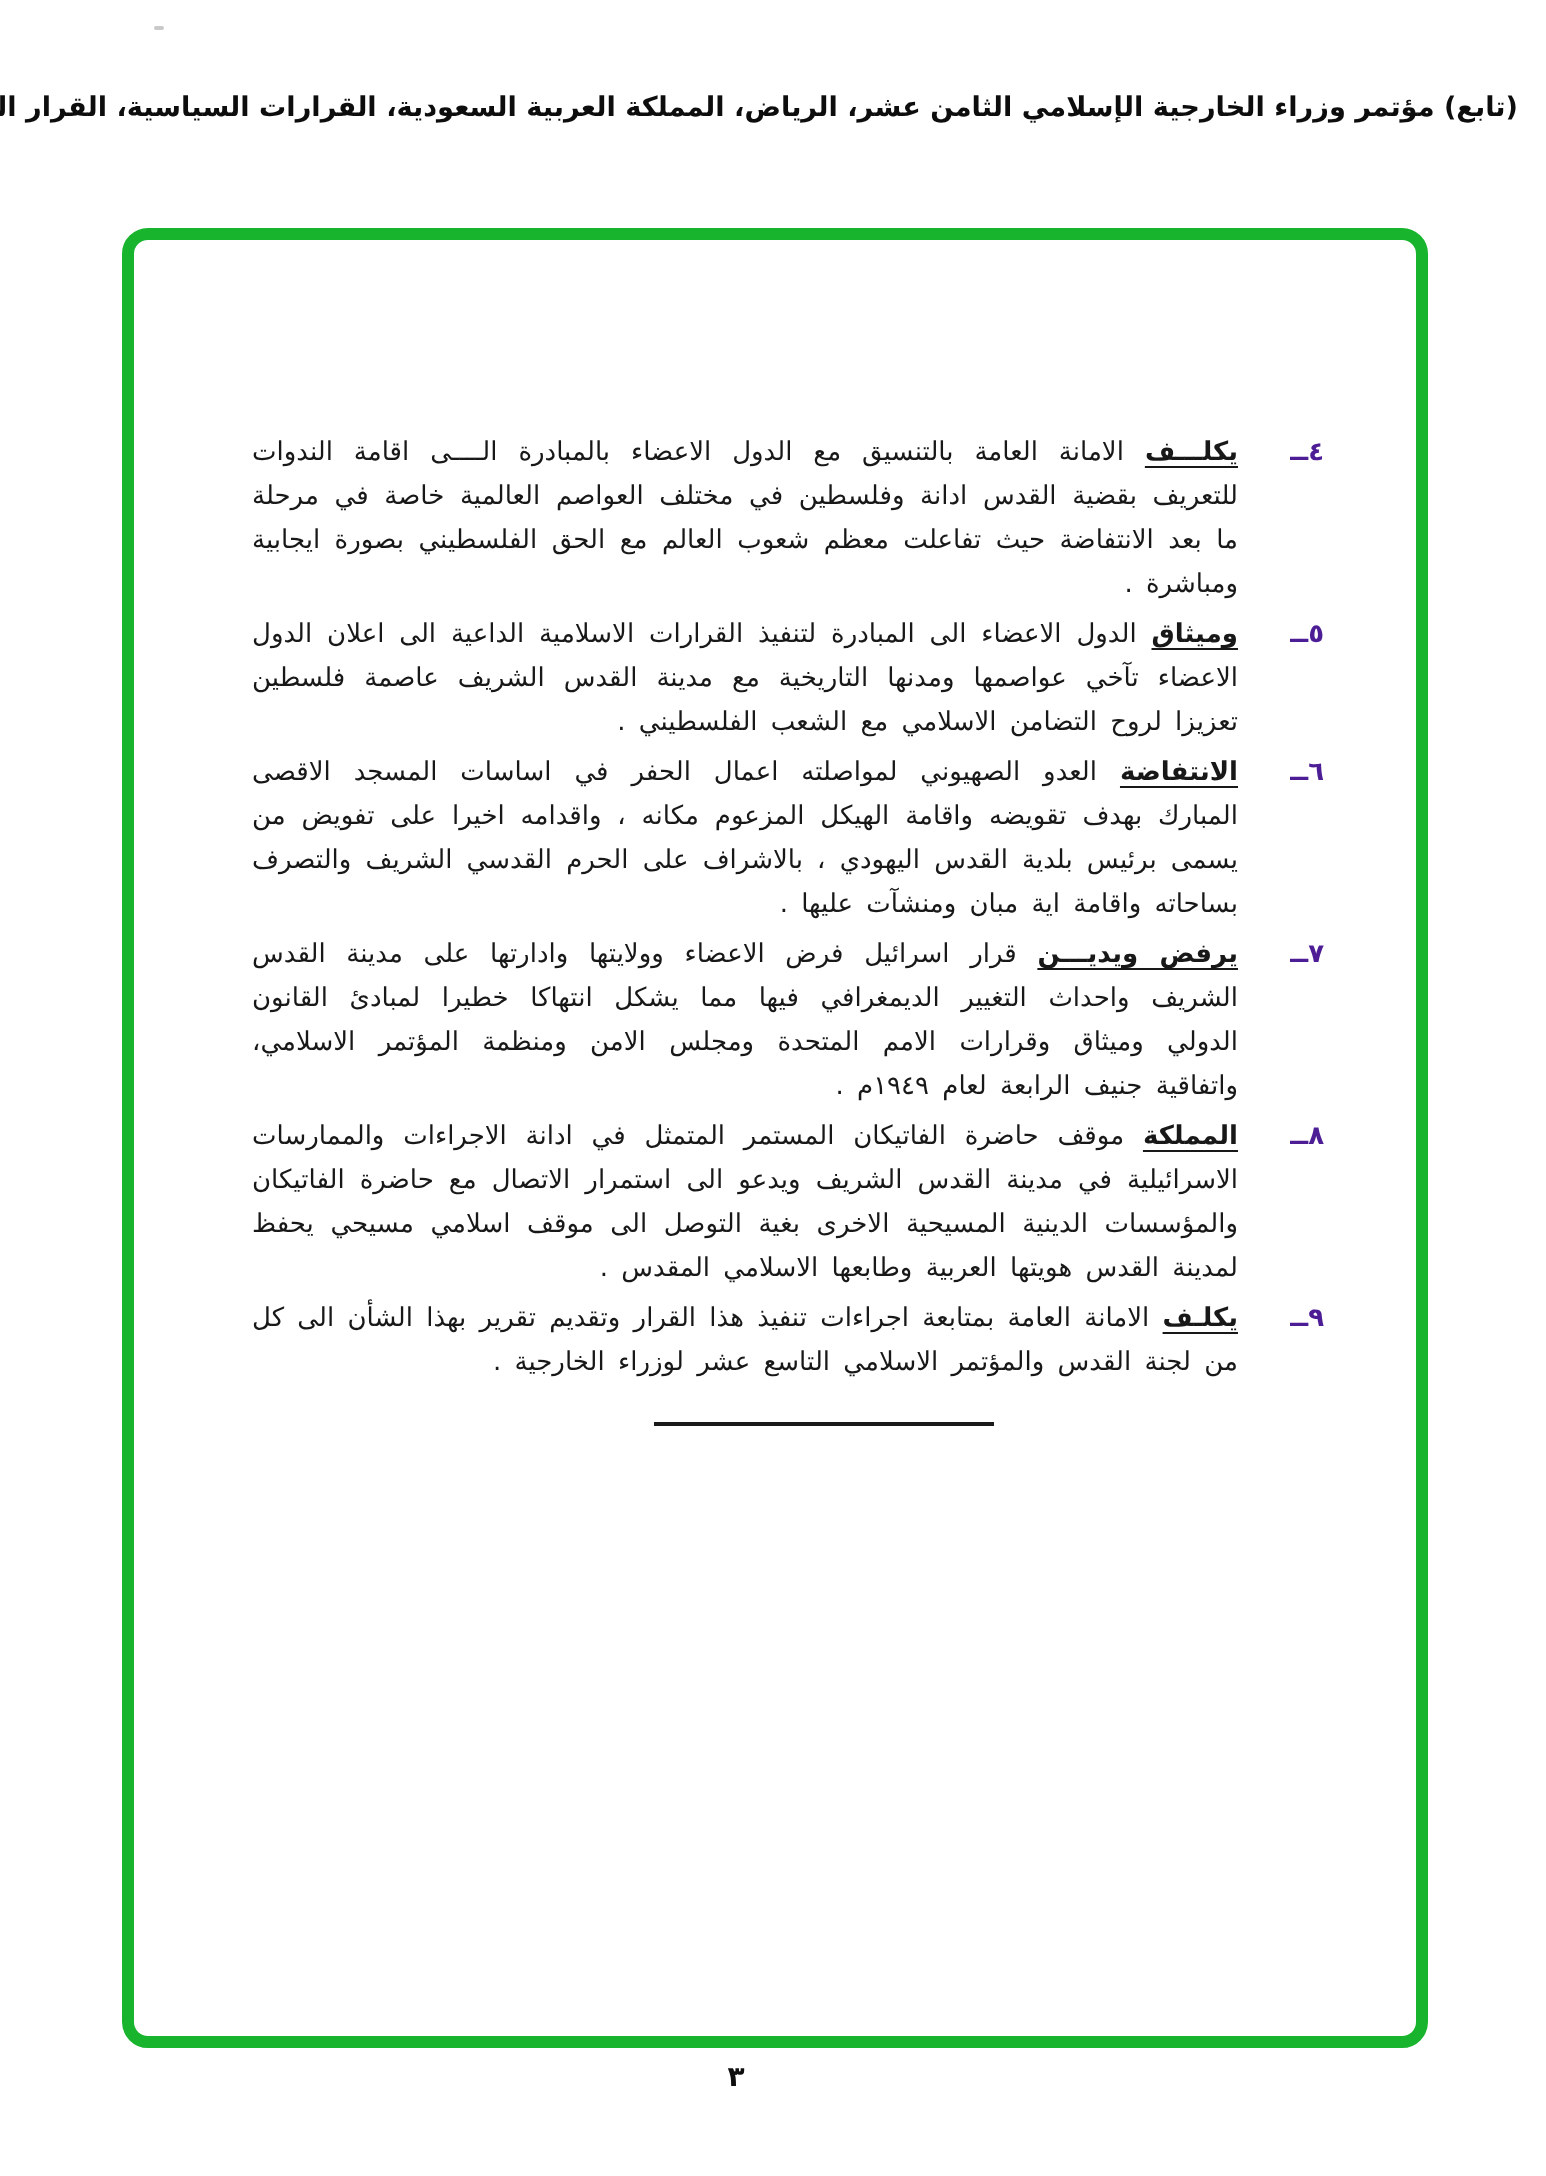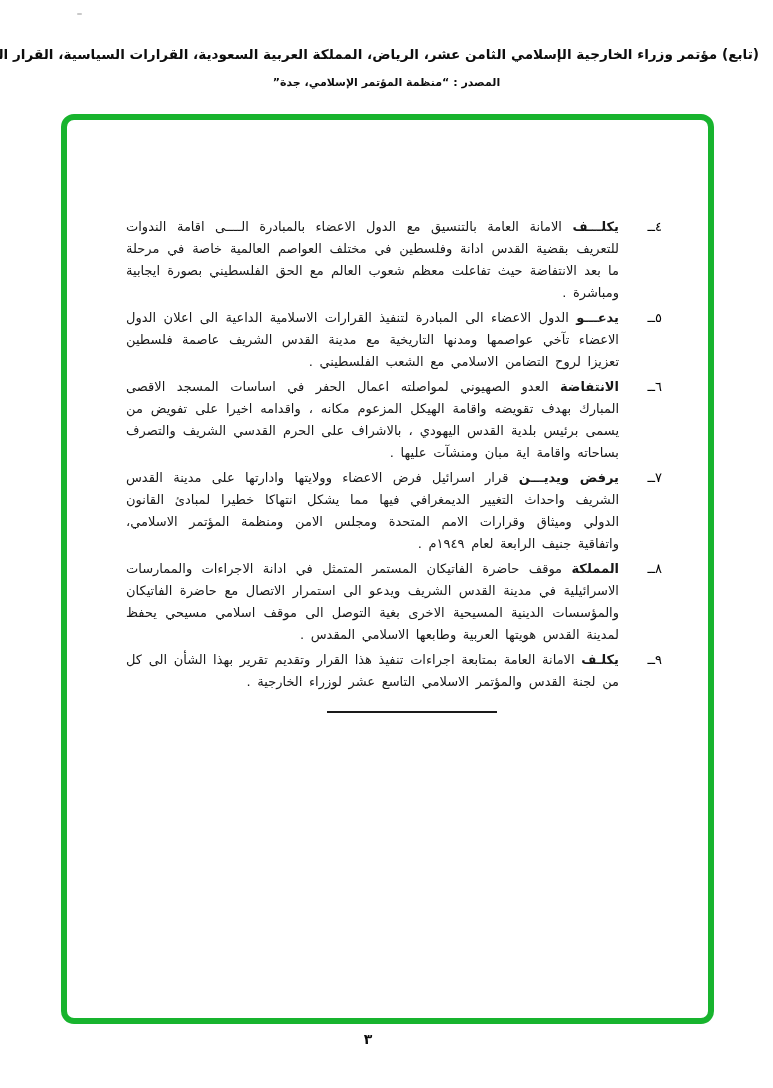--- a/index.html
+++ b/index.html
@@ -50,33 +50,34 @@
   }
   .item{
     display:flex;
     gap:9px;
     margin-bottom:3px;
   }
   .item-number{
     flex:0 0 34px;
     font-size:13px;
     line-height:22px;
-    font-weight:normal;
-    color:#000000;
+    font-weight:bold;
+    color:#4c1d95;
     white-space:nowrap;
   }
   .item-body{
     flex:1;
     font-size:13px;
     line-height:22px;
     text-align:justify;
     color:#181818;
     word-spacing:2.5px;
   }
   .item-lead{
+    text-decoration:underline;
     text-underline-offset:3px;
     font-weight:bold;
   }
   .divider{
     width:170px;height:2px;
     background:#1a1a1a;
     margin:18px 165px 0 auto;
   }
   .page-number{
     position:absolute;
@@ -85,38 +86,37 @@
     font-size:14px;font-weight:bold;color:#0d0d0d;
   }
 </style>
 </head>
 <body>
 
 <span class="scan-speck"></span>
 
 <div class="header">
   <div class="header-line1">(تابع)  مؤتمر وزراء الخارجية الإسلامي الثامن عشر، الرياض، المملكة العربية السعودية، القرارات السياسية، القرار الرقم ١٨/٥-س</div>
-  <div class="header-source">المصدر :  “منظمة المؤتمر الإسلامي، جدة”</div>
 </div>
 
 <div class="frame">
   <div class="content">
 
     <div class="item">
       <div class="item-number">٤ــ</div>
       <div class="item-body">
         <span class="item-lead">يكلـــف</span>
         <span>الامانة العامة بالتنسيق مع الدول الاعضاء بالمبادرة الــــى اقامة الندوات للتعريف بقضية القدس ادانة وفلسطين في مختلف العواصم العالمية خاصة في مرحلة ما بعد الانتفاضة حيث تفاعلت معظم شعوب العالم مع الحق الفلسطيني بصورة ايجابية ومباشرة .</span>
       </div>
     </div>
 
     <div class="item">
       <div class="item-number">٥ــ</div>
       <div class="item-body">
-        <span class="item-lead">يدعـــو</span>
+        <span class="item-lead">وميثاق</span>
         <span>الدول الاعضاء الى المبادرة لتنفيذ القرارات الاسلامية الداعية الى اعلان الدول الاعضاء تآخي عواصمها ومدنها التاريخية مع مدينة القدس الشريف عاصمة فلسطين تعزيزا لروح التضامن الاسلامي مع الشعب الفلسطيني .</span>
       </div>
     </div>
 
     <div class="item">
       <div class="item-number">٦ــ</div>
       <div class="item-body">
         <span class="item-lead">الانتفاضة</span>
         <span>العدو الصهيوني لمواصلته اعمال الحفر في اساسات المسجد الاقصى المبارك بهدف تقويضه واقامة الهيكل المزعوم مكانه ، واقدامه اخيرا على تفويض من يسمى برئيس بلدية القدس اليهودي ، بالاشراف على الحرم القدسي الشريف والتصرف بساحاته واقامة اية مبان ومنشآت عليها .</span>
       </div>

